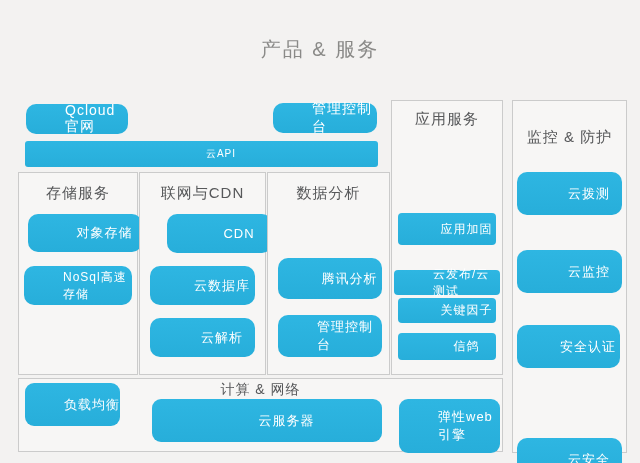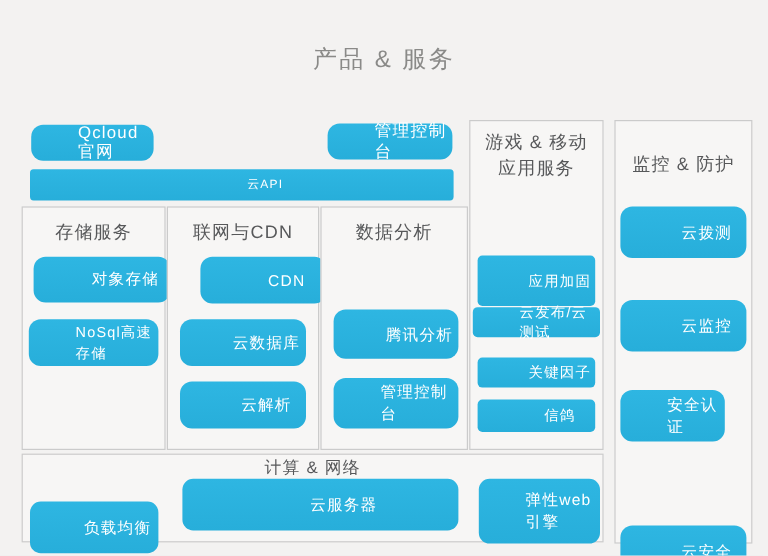--- a/index.html
+++ b/index.html
@@ -81,34 +81,33 @@
   <div class="btn" style="left:150px; top:266px; width:105px; height:39px;">云数据库</div>
   <div class="btn" style="left:150px; top:318px; width:105px; height:39px;">云解析</div>
 
   <div class="panel" style="left:267px; top:172px; width:123px; height:203px;"></div>
   <div class="panel-header" style="left:267px; top:184px; width:123px;">数据分析</div>
   <div class="btn" style="left:278px; top:212px; width:104px; height:41px;margin-top:46px;">腾讯分析</div>
   <div class="btn" style="left:278px; top:315px; width:104px; height:42px;">管理控制台</div>
 
   <div class="panel" style="left:391px; top:100px; width:112px; height:275px;"></div>
   <div class="panel-header two-line" style="left:391px; top:108px; width:112px;">
-    <div>游戏 &amp; 移动</div>
     <div>应用服务</div>
   </div>
-  <div class="btn btn-sm" style="left:398px; top:213px; width:98px; height:42px;">应用加固</div>
-  <div class="btn btn-sm" style="left:394px; top:256px; width:106px; height:25px;">云发布/云测试</div>
+  <div class="btn btn-sm" style="left:398px; top:213px; width:98px; height:32px;">应用加固</div>
+  <div class="btn btn-sm" style="left:394px; top:270px; width:106px; height:25px;">云发布/云测试</div>
   <div class="btn btn-sm" style="left:398px; top:298px; width:98px; height:25px;">关键因子</div>
   <div class="btn btn-sm" style="left:398px; top:333px; width:98px; height:27px;">信鸽</div>
 
   <div class="panel" style="left:512px; top:100px; width:115px; height:353px;"></div>
   <div class="panel-header" style="left:512px; top:128px; width:115px;">监控 &amp; 防护</div>
   <div class="btn" style="left:517px; top:172px; width:105px; height:43px;">云拨测</div>
   <div class="btn" style="left:517px; top:250px; width:105px; height:43px;">云监控</div>
-  <div class="btn" style="left:517px; top:325px; width:87px; height:43px;">安全认证</div>
+  <div class="btn" style="left:517px; top:325px; width:103px; height:43px;">安全认证</div>
   <div class="btn" style="left:517px; top:402px; width:105px; height:43px;margin-top:36px;">云安全</div>
 
   <div class="panel" style="left:18px; top:378px; width:485px; height:74px;"></div>
   <div class="panel-header" style="left:18px; top:381px; width:485px; font-size:14px;">计算 &amp; 网络</div>
-  <div class="btn" style="left:25px; top:418px; width:107px; height:43px; border-radius:9px;">负载均衡</div>
+  <div class="btn" style="left:25px; top:383px; width:95px; height:43px; border-radius:9px;">负载均衡</div>
   <div class="btn" style="left:152px; top:399px; width:230px; height:43px; border-radius:9px;">云服务器</div>
   <div class="btn" style="left:399px; top:399px; width:101px; height:54px; border-radius:9px;">弹性web引擎</div>
 
 </div>
 
 </body></html>

